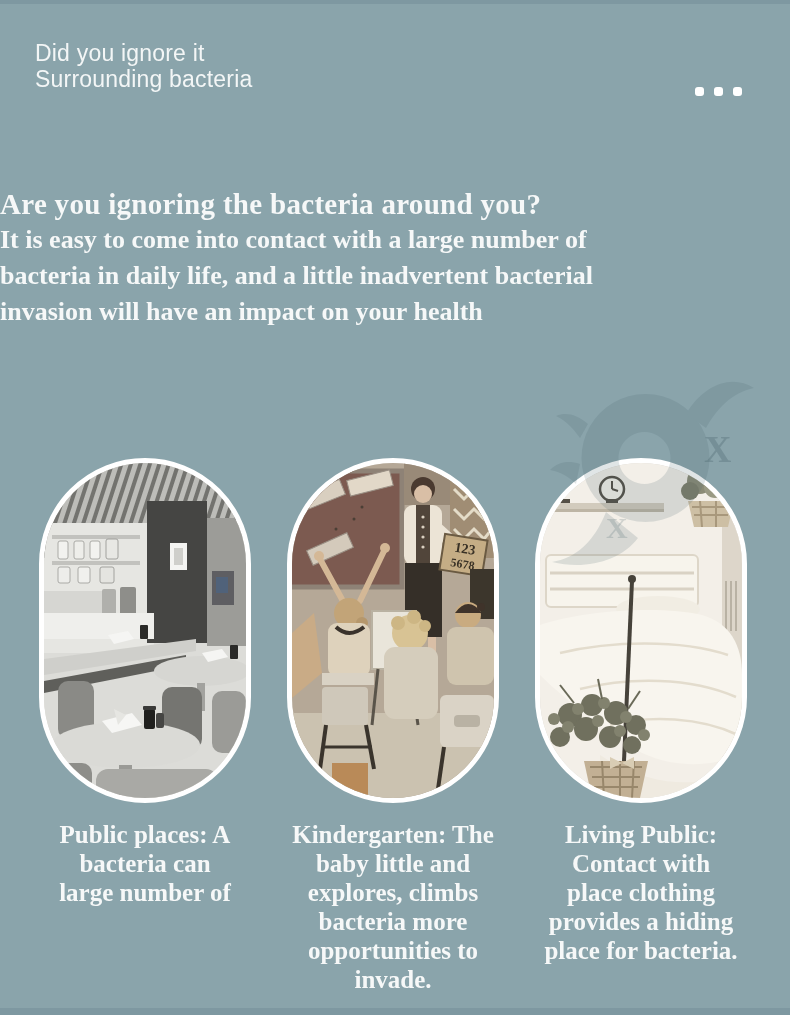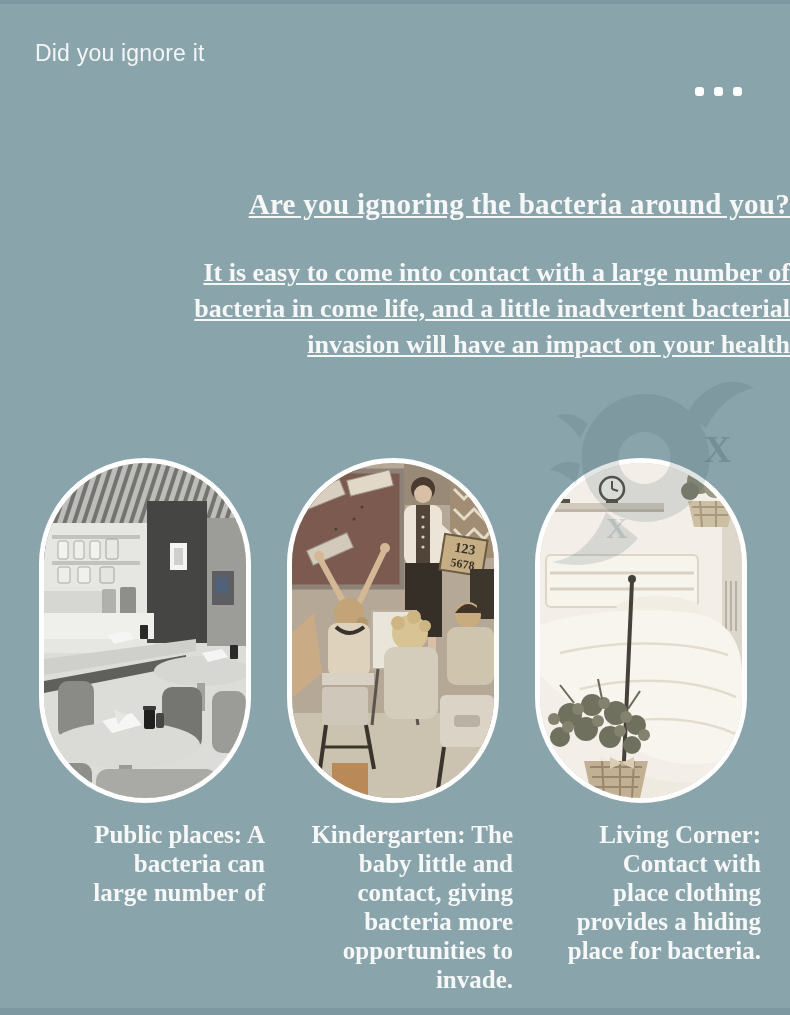--- a/index.html
+++ b/index.html
@@ -13,59 +13,60 @@
   .strip.bottom { bottom:0; height:7px; }
 
   .hdr {
     position:absolute; left:35px; top:40px; color:#f3f6f6;
     font-family:"Liberation Sans","DejaVu Sans",sans-serif;
     font-size:23px; line-height:26px; font-weight:400; letter-spacing:0.2px;
   }
   .dots { position:absolute; top:87px; right:48px; display:flex; gap:10px; cursor:pointer; }
   .dot { width:9px; height:9px; background:#ffffff; border-radius:3px; }
 
-  .intro { position:absolute; top:186px; left:0; width:790px; text-align:right; color:#f6f8f8;text-decoration:underline; }
+  .intro { position:absolute; top:186px; left:0; width:790px; text-align:left; color:#f6f8f8; }
   .intro h1 { margin:0; font-size:29px; line-height:36px; font-weight:700; white-space:nowrap; letter-spacing:0.3px; }
-  .intro .body { margin-top:33px; }
+  .intro .body { }
   .intro .body div { font-size:26px; line-height:36px; font-weight:700; white-space:nowrap; }
 
   .cards { position:absolute; top:458px; left:25px; width:740px; display:flex; gap:8px; }
   .card { width:240px; }
   .capsule {
     width:202px; height:335px; margin:0 auto; overflow:hidden;
     border:5px solid #ffffff; border-radius:106px; background:#d9d6cf;
   }
   .capsule svg { display:block; width:202px; height:335px; }
   .caption {
-    margin-top:17px; text-align:right; color:#f6f8f8;
+    margin-top:17px; text-align:center; color:#f6f8f8;
     font-weight:700; font-size:25px; line-height:29px;
   }
   .watermark { position:absolute; left:536px; top:366px; width:218px; height:205px; z-index:5; pointer-events:none; }
 </style>
 </head>
 <body>
 
 <div class="page">
   <div class="strip top"></div>
 
   <div class="hdr">
     <div>Did you ignore it</div>
+    <div>Surrounding bacteria</div>
   </div>
 
   <div class="dots">
     <span class="dot"></span>
     <span class="dot"></span>
     <span class="dot"></span>
   </div>
 
   <div class="intro">
     <h1>Are you ignoring the bacteria around you?</h1>
     <div class="body">
       <div>It is easy to come into contact with a large number of</div>
-      <div>bacteria in come life, and a little inadvertent bacterial</div>
+      <div>bacteria in daily life, and a little inadvertent bacterial</div>
       <div>invasion will have an impact on your health</div>
     </div>
   </div>
 
   <div class="cards">
 
     <div class="card">
       <div class="capsule">
         <svg viewBox="0 0 202 335" preserveAspectRatio="none">
           <defs>
@@ -196,21 +197,21 @@
           <rect x="162" y="252" width="26" height="12" rx="4" fill="#b9b2a4"></rect>
           <line x1="152" y1="284" x2="146" y2="326" stroke="#3a342c" stroke-width="4"></line>
           <line x1="196" y1="284" x2="202" y2="326" stroke="#3a342c" stroke-width="4"></line>
           <polygon points="0,170 22,150 30,210 0,235" fill="#c9ab86"></polygon>
           <rect x="40" y="300" width="36" height="35" fill="#b98a58"></rect>
         </svg>
       </div>
       <div class="caption">
         <div>Kindergarten: The</div>
         <div>baby little and</div>
-        <div>contact, giving</div>
+        <div>explores, climbs</div>
         <div>bacteria more</div>
         <div>opportunities to</div>
         <div>invade.</div>
       </div>
     </div>
 
     <div class="card">
       <div class="capsule">
         <svg viewBox="0 0 202 335" preserveAspectRatio="none">
           <rect width="202" height="335" fill="#f3efe8"></rect>
@@ -276,21 +277,21 @@
           <line x1="52" y1="314" x2="100" y2="314" stroke="#98876b" stroke-width="2"></line>
           <line x1="54" y1="324" x2="98" y2="324" stroke="#98876b" stroke-width="2"></line>
           <line x1="62" y1="298" x2="64" y2="335" stroke="#98876b" stroke-width="2"></line>
           <line x1="80" y1="298" x2="80" y2="335" stroke="#98876b" stroke-width="2"></line>
           <line x1="94" y1="298" x2="92" y2="335" stroke="#98876b" stroke-width="2"></line>
           <polygon points="70,294 82,300 70,306" fill="#d9cdb4"></polygon>
           <polygon points="94,294 82,300 94,306" fill="#d9cdb4"></polygon>
         </svg>
       </div>
       <div class="caption">
-        <div>Living Corner:</div>
+        <div>Living Public:</div>
         <div>Contact with</div>
         <div>place clothing</div>
         <div>provides a hiding</div>
         <div>place for bacteria.</div>
       </div>
     </div>
   </div>
 
   <svg class="watermark" viewBox="0 0 218 205">
     <g fill="#47626b" opacity="0.16">

